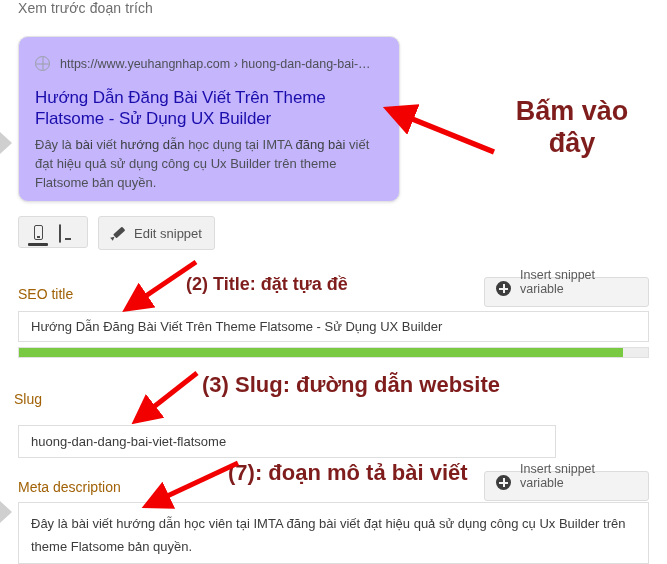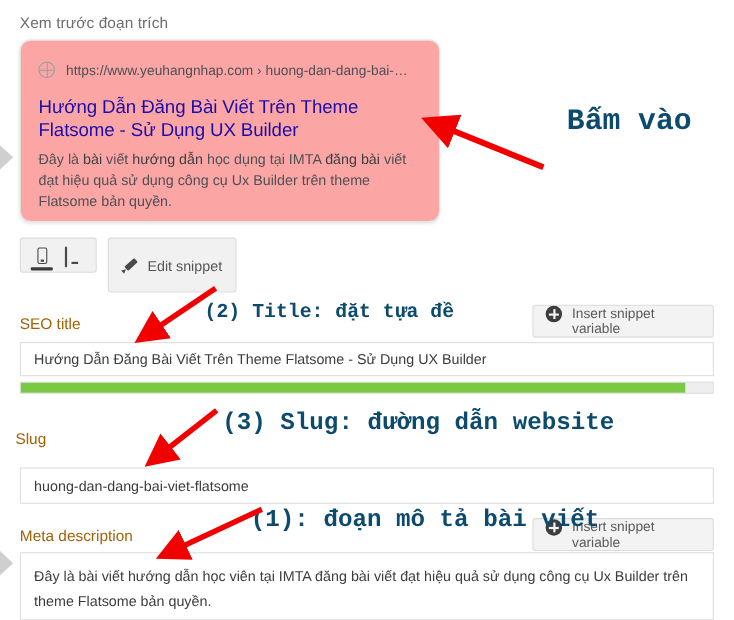--- a/index.html
+++ b/index.html
@@ -11,30 +11,30 @@
     overflow:hidden;
     -webkit-font-smoothing:antialiased;
   }
   .root{position:absolute;inset:0;}
 
   
   .abs{position:absolute;}
 
   
   .section-title{
-    left:18px;top:12px;
+    left:18px;top:0px;
     font-size:14px;color:#6d6d6d;
     letter-spacing:.1px;
   }
 
   
   .snippet-card{
     left:18px;top:36px;
     width:382px;height:166px;
-    background:#fca5a5;
+    background:#c4b5fd;
     border:1px solid #e3e3e3;
     border-radius:10px;
     box-shadow:0 1px 3px rgba(0,0,0,.10);
     box-sizing:border-box;
   }
   .snippet-url-row{
     position:absolute;left:16px;top:19px;
     display:flex;align-items:center;gap:10px;
     width:350px;
   }
@@ -98,21 +98,21 @@
   .monitor-glyph{position:relative;width:18px;height:15px;}
   .monitor-glyph .scr{
     width:18px;height:12px;border:1.6px solid #4a4a4a;border-radius:1.5px;box-sizing:border-box;
   }
   .monitor-glyph .stand{
     position:absolute;left:6px;bottom:0;width:6px;height:2px;background:#4a4a4a;
   }
   .edit-snippet-btn{
     display:flex;align-items:center;gap:8px;
     background:#f1f1f1;border:1px solid #dcdcdc;border-radius:3px;
-    height:50px;padding:0 12px;box-sizing:border-box;
+    height:34px;padding:0 12px;box-sizing:border-box;
     font-size:13px;color:#555;cursor:pointer;
   }
   .pencil-glyph{
     width:15px;height:15px;position:relative;flex:0 0 15px;
   }
   .pencil-glyph:before{
     content:"";position:absolute;left:2px;top:4px;
     width:12px;height:4.5px;background:#4a4a4a;
     transform:rotate(-42deg);border-radius:1px;
   }
@@ -130,24 +130,24 @@
   .text-input{
     box-sizing:border-box;
     background:#fff;
     border:1px solid #dedede;
     font-family:"Liberation Sans","DejaVu Sans",sans-serif;
     font-size:13px;color:#3c3c3c;
     padding:0 12px;
     outline:none;
   }
   .insert-var-btn{
-    display:flex;align-items:flex-start;gap:9px;
+    display:flex;align-items:flex-end;gap:9px;
     background:#f3f3f3;border:1px solid #dcdcdc;
     border-radius:3px;
-    height:30px;padding:0 13px 0 11px;
+    height:30px;padding:0 13px 10px 11px;
     box-sizing:border-box;
     font-size:12.5px;color:#5a5a5a;
     cursor:pointer;
   }
   .plus-circle{
     width:15px;height:15px;flex:0 0 15px;border-radius:50%;
     background:#3d3d3d;position:relative;
   }
   .plus-circle:before,.plus-circle:after{
     content:"";position:absolute;background:#f3f3f3;
@@ -168,23 +168,23 @@
   
   .textarea-box{
     box-sizing:border-box;
     background:#fff;border:1px solid #dedede;
     padding:9px 12px;
     font-size:13px;line-height:23px;color:#3c3c3c;
   }
 
   
   .annot{
-    color:#0c4a6e;
+    color:#7f1d1d;
     font-weight:bold;
-    font-family:Liberation Mono, monospace;
+    font-family:Liberation Sans, sans-serif;
     line-height:1.18;
   }
   .annot-click{
     left:492px;top:96px;width:160px;
     font-size:27px;text-align:center;
   }
   .annot-title{left:186px;top:274px;font-size:18px;white-space:nowrap;}
   .annot-slug{left:202px;top:372px;font-size:22px;white-space:nowrap;}
   .annot-meta{left:228px;top:460px;font-size:22px;white-space:nowrap;}
 
@@ -236,38 +236,39 @@
     <span class="plus-circle"></span>
     <span>Insert snippet variable</span>
   </div>
   <input class="abs text-input" style="left: 18px; top: 311px; width: 631px; height: 31px;" value="Hướng Dẫn Đăng Bài Viết Trên Theme Flatsome - Sử Dụng UX Builder">
 
   <div class="abs progress-track">
     <div class="progress-fill" style="width: 96%; background: rgb(122, 201, 67);"></div>
   </div>
 
   <div class="abs field-label" style="left:14px;top:391px;">Slug</div>
-  <input class="abs text-input" style="left: 18px; top: 425px; width: 631px; height: 33px;" value="huong-dan-dang-bai-viet-flatsome">
+  <input class="abs text-input" style="left: 18px; top: 425px; width: 538px; height: 33px;" value="huong-dan-dang-bai-viet-flatsome">
 
   <div class="abs field-label" style="left:18px;top:479px;">Meta description</div>
   <div class="abs insert-var-btn" style="left:484px;top:471px;width:165px;">
     <span class="plus-circle"></span>
     <span>Insert snippet variable</span>
   </div>
   <div class="abs textarea-box" style="left:18px;top:502px;width:631px;height:62px;">Đây là bài viết hướng dẫn học viên tại IMTA đăng bài viết đạt hiệu quả sử dụng công cụ Ux Builder trên theme Flatsome bản quyền.</div>
 
   <div class="abs edge-chevron" style="left:0px;top:132px;"></div>
   <div class="abs edge-chevron" style="left:0px;top:501px;"></div>
 
   <div class="abs annot annot-click">
     <div>Bấm vào</div>
+    <div>đây</div>
   </div>
   <div class="abs annot annot-title">(2) Title: đặt tựa đề</div>
   <div class="abs annot annot-slug">(3) Slug: đường dẫn website</div>
-  <div class="abs annot annot-meta">(1): đoạn mô tả bài viết</div>
+  <div class="abs annot annot-meta">(7): đoạn mô tả bài viết</div>
 
   <svg class="arrow-layer" viewBox="0 0 667 564">
     <defs>
       <marker id="ah" markerWidth="6" markerHeight="6" refX="4.6" refY="3" orient="auto" markerUnits="strokeWidth">
         <path d="M0,0 L6,3 L0,6 Z" fill="#f20000"></path>
       </marker>
     </defs>
 
     <line x1="494" y1="152" x2="390" y2="110" stroke="#f20000" stroke-width="5.5" marker-end="url(#ah)"></line>
 

